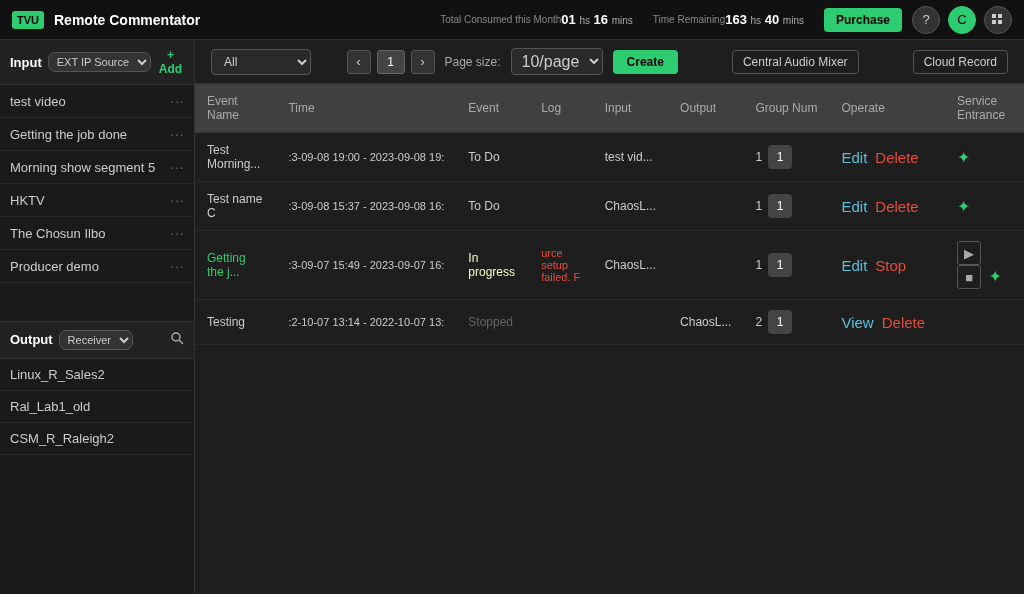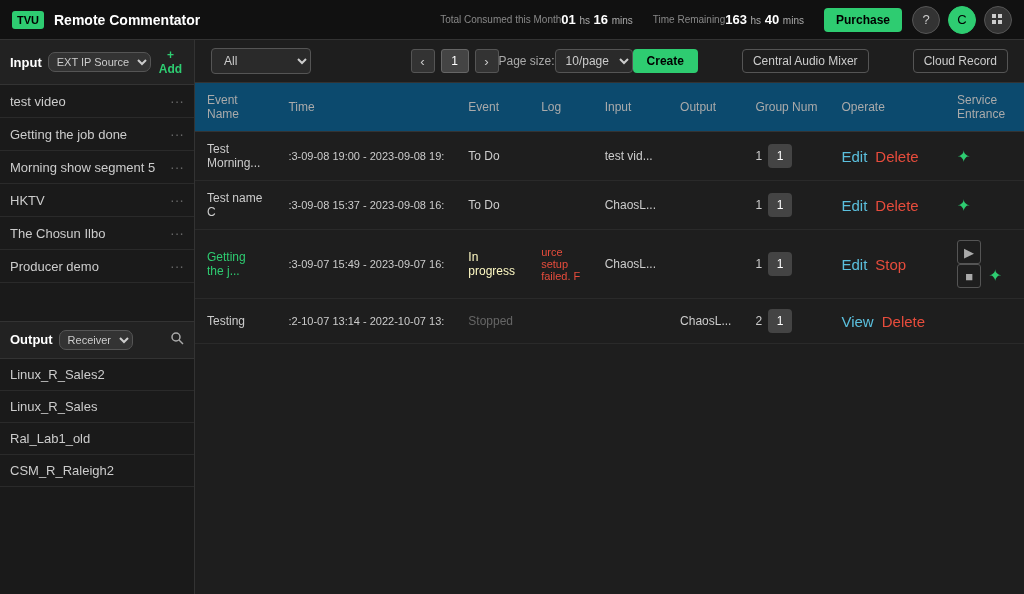--- a/index.html
+++ b/index.html
@@ -181,21 +181,21 @@
       flex: 1;
       background: #1e1e1e;
       display: flex;
       flex-direction: column;
       overflow: hidden;
     }
     .content-toolbar {
       display: flex;
       align-items: center;
       padding: 8px 16px;
-      gap: 0;
+      gap: 10px;
       border-bottom: 1px solid #333;
     }
     .filter-select {
       background: #2a2a2a;
       color: #ccc;
       border: 1px solid #555;
       border-radius: 4px;
       padding: 4px 8px;
       font-size: 12px;
       cursor: pointer;
@@ -229,21 +229,21 @@
       text-align: center;
       border-radius: 3px;
       font-size: 12px;
     }
     .page-size-select {
       background: #2a2a2a;
       color: #ccc;
       border: 1px solid #555;
       border-radius: 4px;
       padding: 3px 6px;
-      font-size: 12px;
+      font-size: 16px;
       cursor: pointer;
     }
     .create-btn {
       background: #2ecc71;
       color: #000;
       border: none;
       padding: 5px 14px;
       border-radius: 4px;
       font-weight: bold;
       cursor: pointer;
@@ -263,21 +263,21 @@
     
     .table-container {
       flex: 1;
       overflow-y: auto;
     }
     table {
       width: 100%;
       border-collapse: collapse;
     }
     thead tr {
-      background: #0c4a6e;
+      background: #404040;
       border-bottom: 1px solid #333;
     }
     th {
       padding: 10px 12px;
       text-align: left;
       color: #aaa;
       font-weight: normal;
       font-size: 12px;
     }
     tbody tr {
@@ -419,23 +419,20 @@
         <svg width="14" height="14" viewBox="0 0 14 14">
           <circle cx="6" cy="6" r="4" stroke="#aaa" stroke-width="1.5" fill="none"></circle>
           <line x1="9" y1="9" x2="13" y2="13" stroke="#aaa" stroke-width="1.5"></line>
         </svg>
       </button>
     </div>
 
     <div class="sidebar-items" id="output-items">
         <div class="sidebar-item">
           <span class="sidebar-item-name">Linux_R_Sales2</span>
-        </div>
-        <div class="sidebar-item">
-          <span class="sidebar-item-name">Linux_R_Sales</span>
         </div>
         <div class="sidebar-item">
           <span class="sidebar-item-name">Ral_Lab1_old</span>
         </div>
         <div class="sidebar-item">
           <span class="sidebar-item-name">CSM_R_Raleigh2</span>
         </div>
       </div>
   </div>
 

